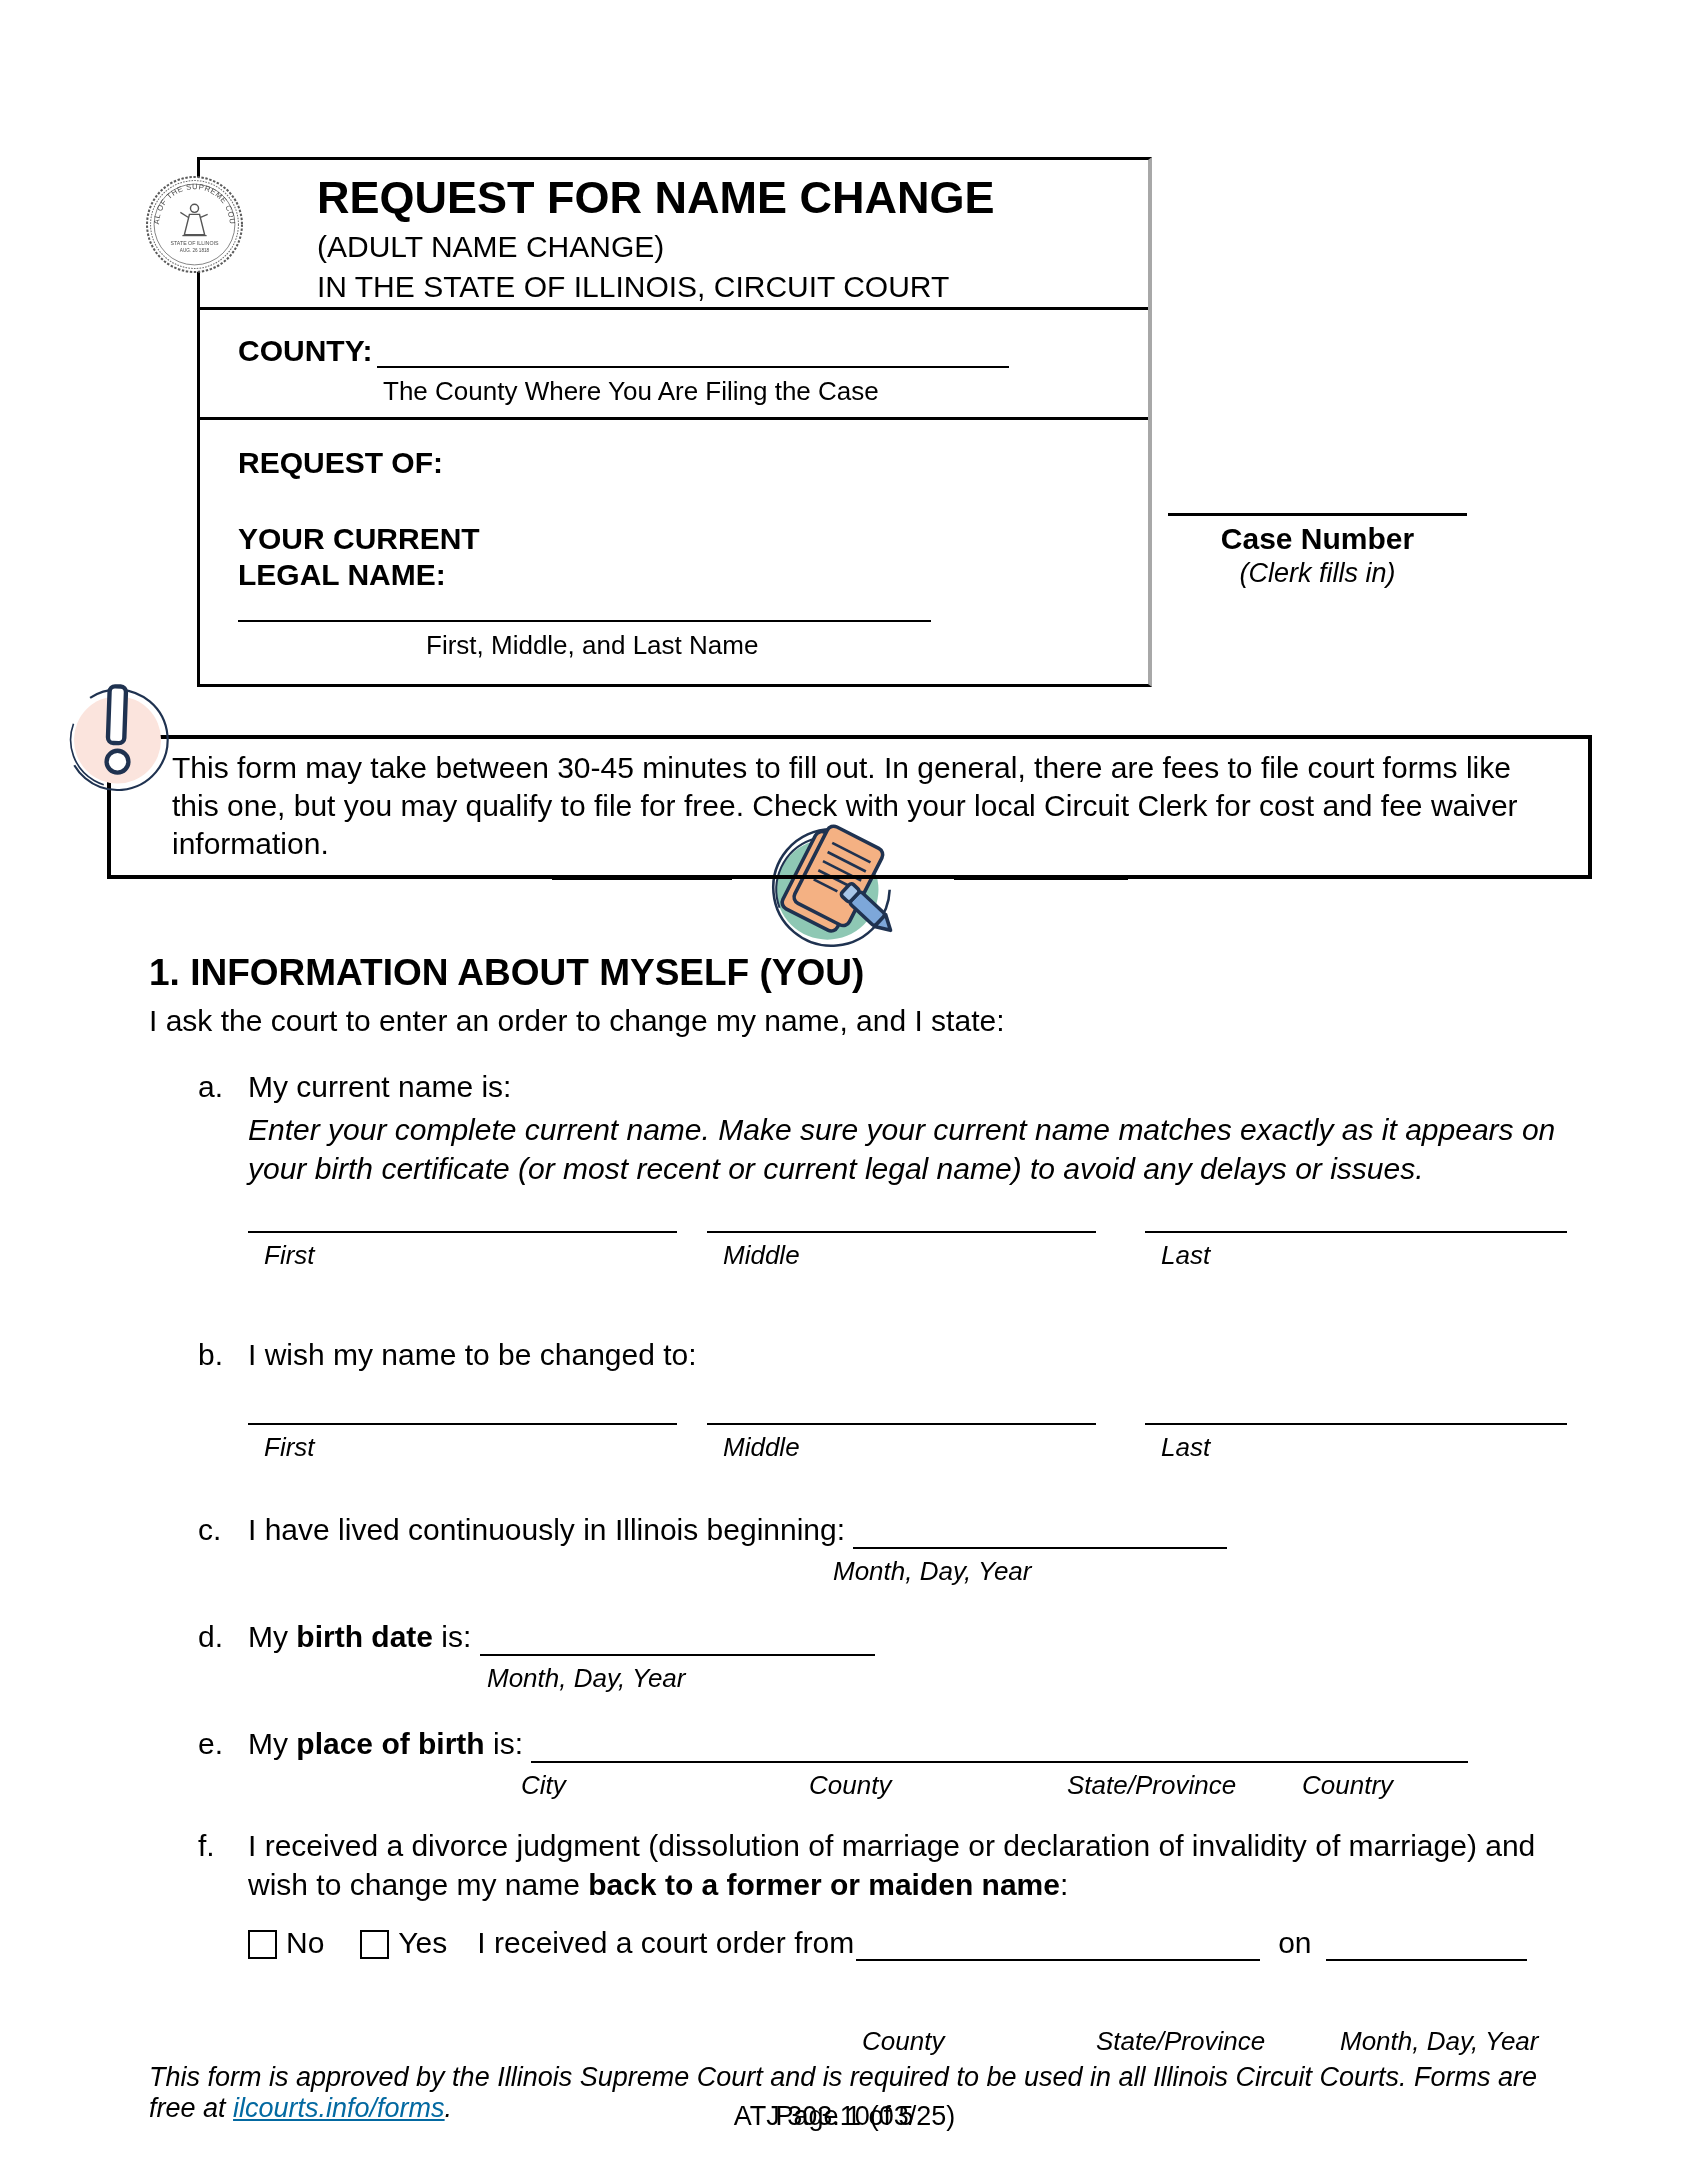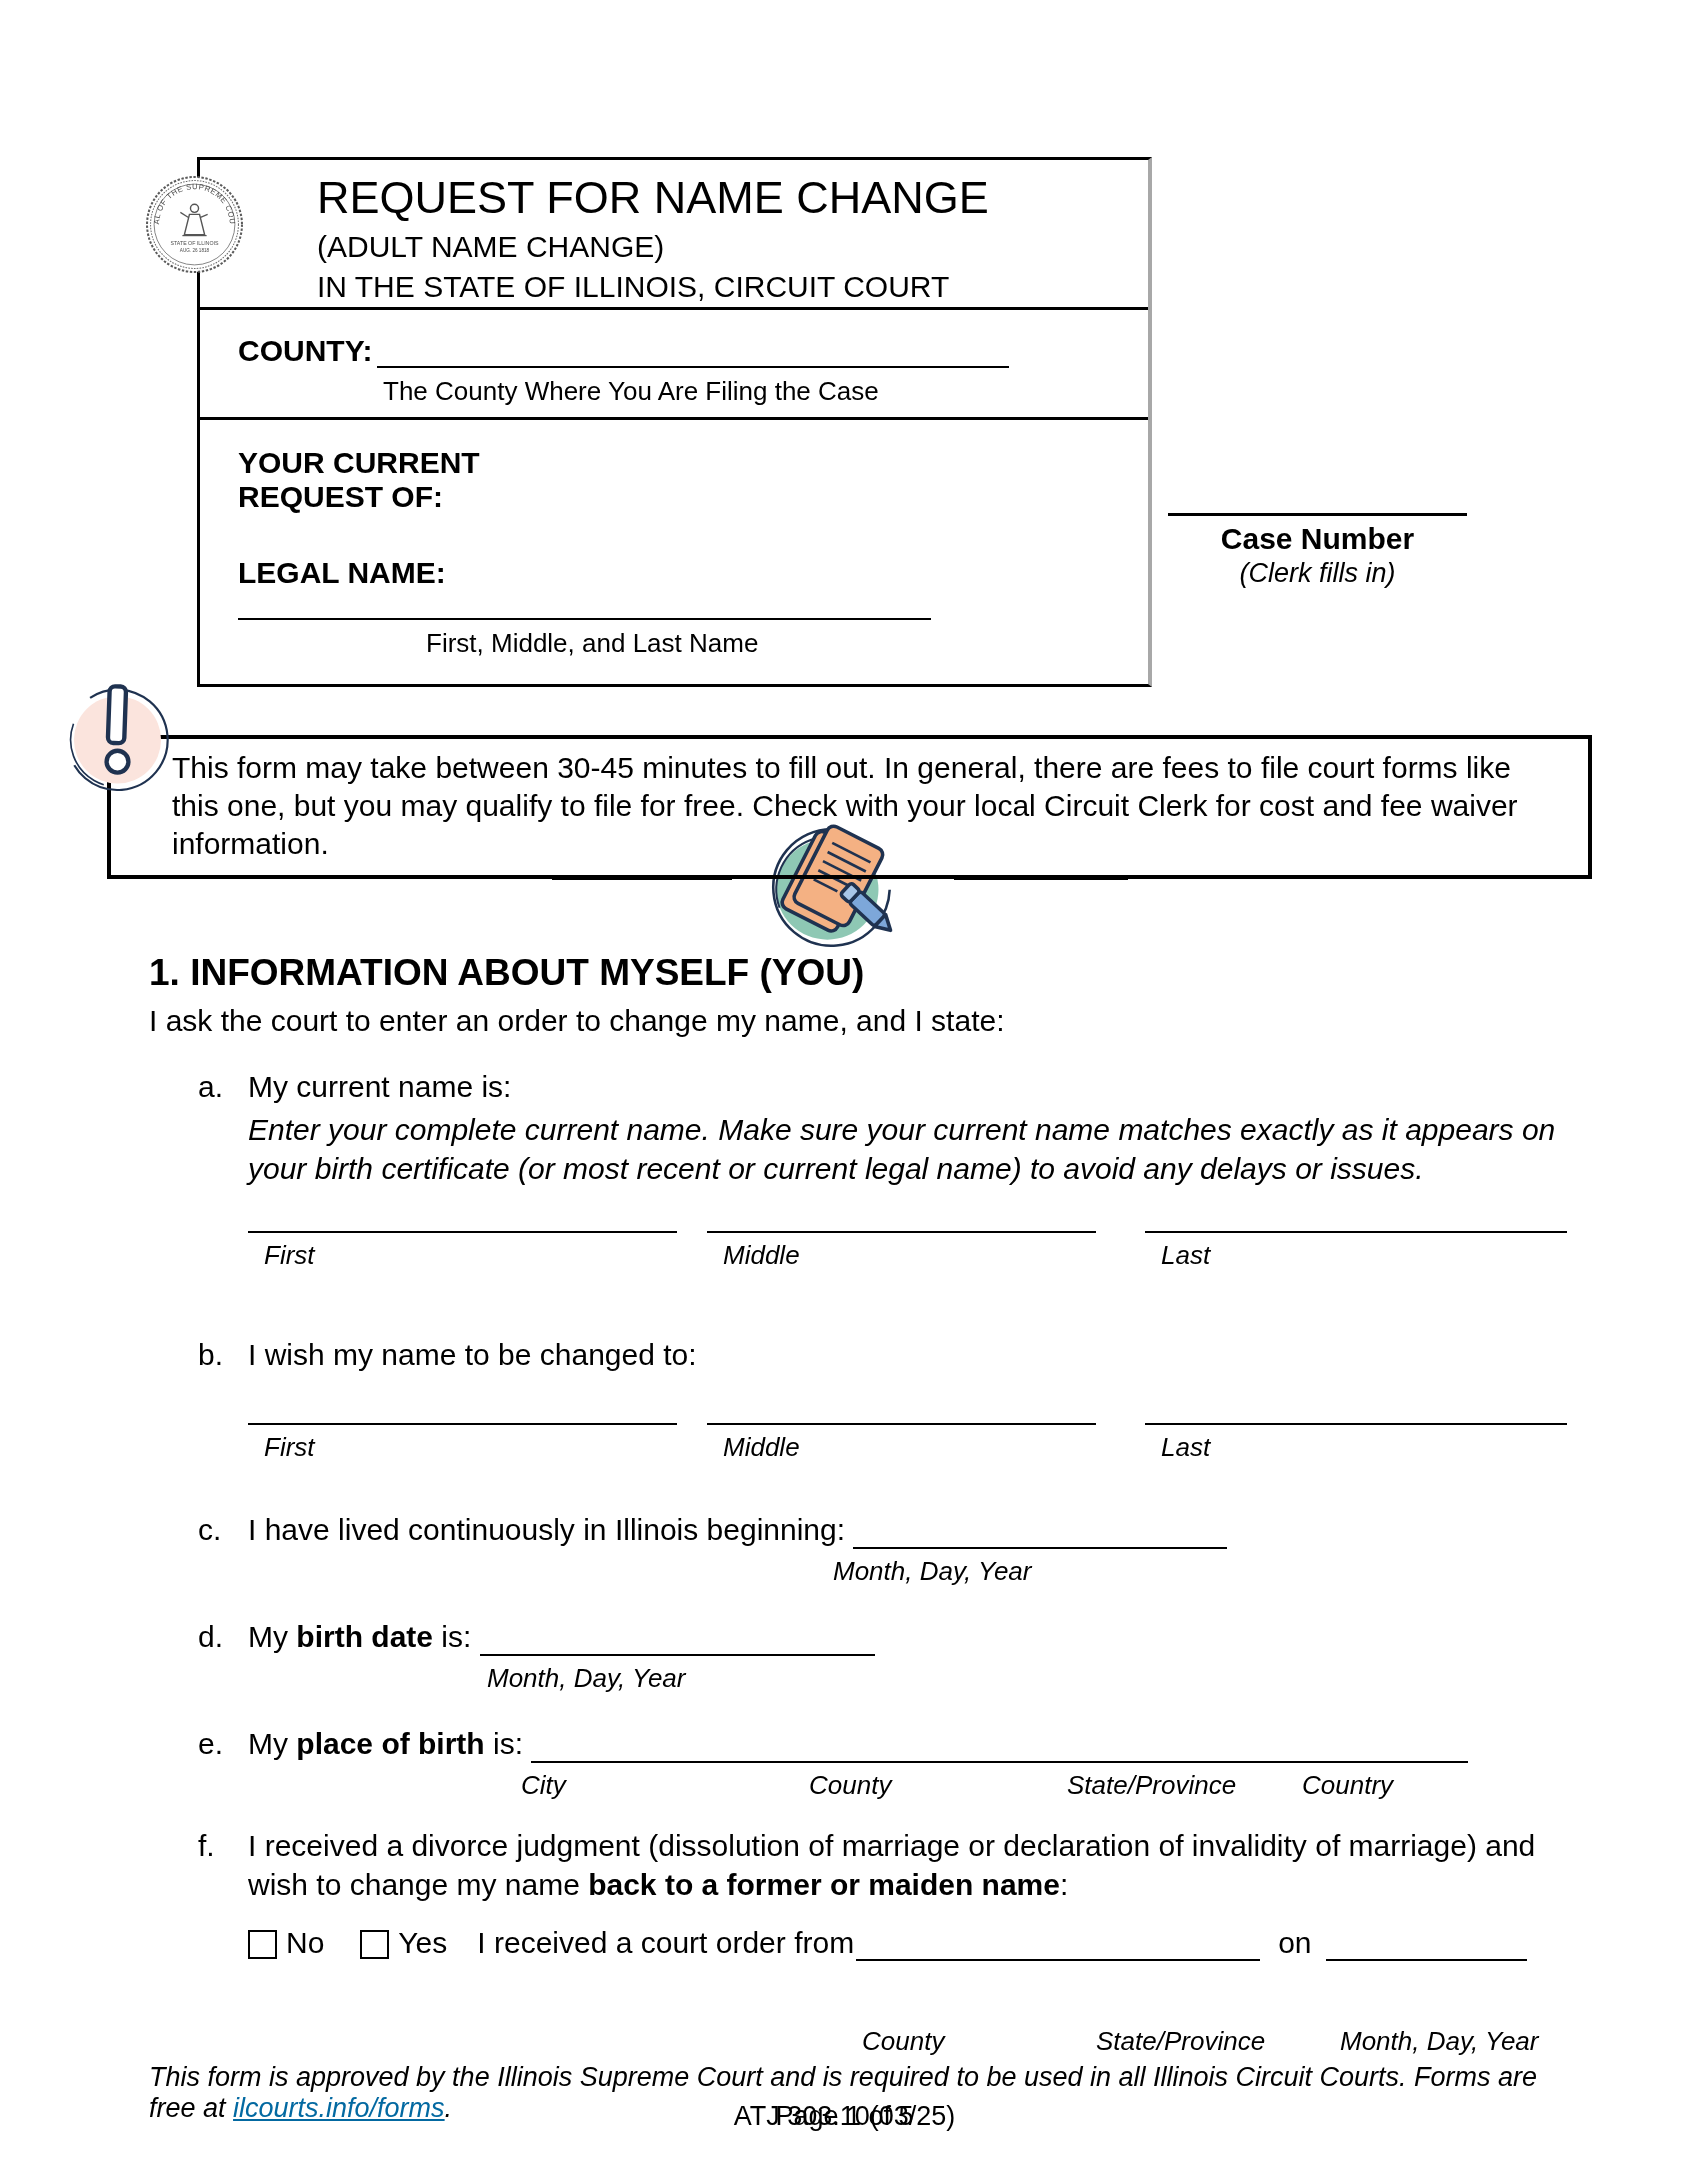--- a/index.html
+++ b/index.html
@@ -7,21 +7,21 @@
   body { font-family:"Liberation Sans", sans-serif; color:#000; }
   #page { position:relative; width:1683px; height:2178px; background:#fff; overflow:hidden; }
 
   
   .header-box { position:absolute; left:197px; top:157px; width:955px; height:530px;
                 border-top:3px solid #000; border-bottom:3px solid #000;
                 border-left:3px solid #000; border-right:4px solid #a8a8a8; }
   .hb-row1 { position:relative; height:150px; border-bottom:3px solid #000; padding:12px 10px 0 117px; }
   .hb-row2 { position:relative; height:110px; border-bottom:3px solid #000; padding:24px 10px 0 38px; }
   .hb-row3 { position:relative; height:244px; padding:26px 10px 0 38px; }
-  .hb-title { font-size:45px; font-weight:normal; letter-spacing:0; }
+  .hb-title { font-size:45px; font-weight:bold; letter-spacing:0; }
   .hb-sub { font-size:30px; margin-top:6px; }
   .seal-wrap { position:absolute; left:-56px; top:14px; width:101px; height:101px; z-index:5; }
   .bold-label { font-size:30px; font-weight:bold; }
   .blank { display:inline-block; border-bottom:2.5px solid #000; height:30px; vertical-align:bottom; }
   .caption { font-size:26px; }
   .county-caption { display:block; margin:8px 0 0 145px; }
   .name-format-caption { display:block; margin:8px 0 0 188px; }
   .legal-row { margin-top:2px; }
   .request-of { margin-bottom:42px; }
 
@@ -102,22 +102,22 @@
       <div class="hb-sub">IN THE STATE OF ILLINOIS, CIRCUIT COURT</div>
     </div>
 
     <div class="hb-row2">
       <span class="bold-label">COUNTY:</span>
       <span class="blank" style="width:632px;"></span>
       <span class="caption county-caption">The County Where You Are Filing the Case</span>
     </div>
 
     <div class="hb-row3">
+      <div class="bold-label request-of">REQUEST OF:</div>
       <div class="bold-label">YOUR CURRENT</div>
-      <div class="bold-label request-of">REQUEST OF:</div>
       <div class="legal-row">
         <span class="bold-label">LEGAL NAME:</span>
         <span class="blank" style="width:693px;"></span>
       </div>
       <span class="caption name-format-caption">First, Middle, and Last Name</span>
     </div>
   </div>
 
   <div class="case-number-block">
     <div class="cn-line"></div>

